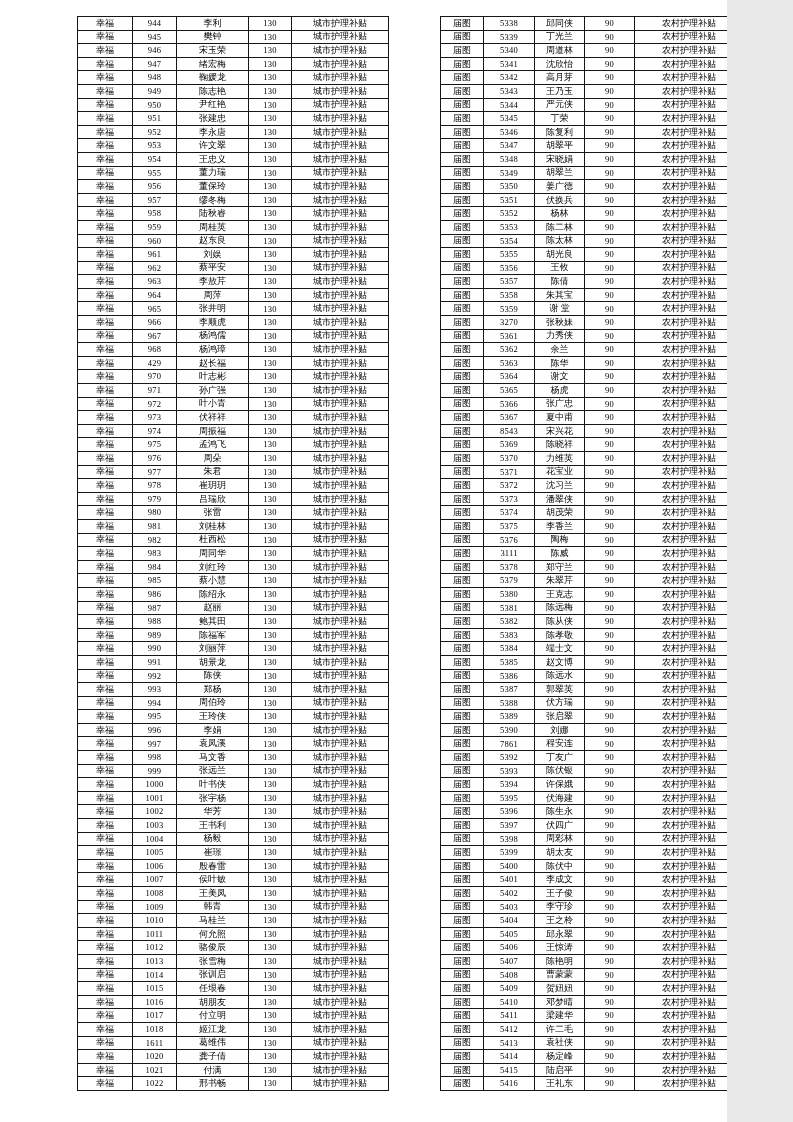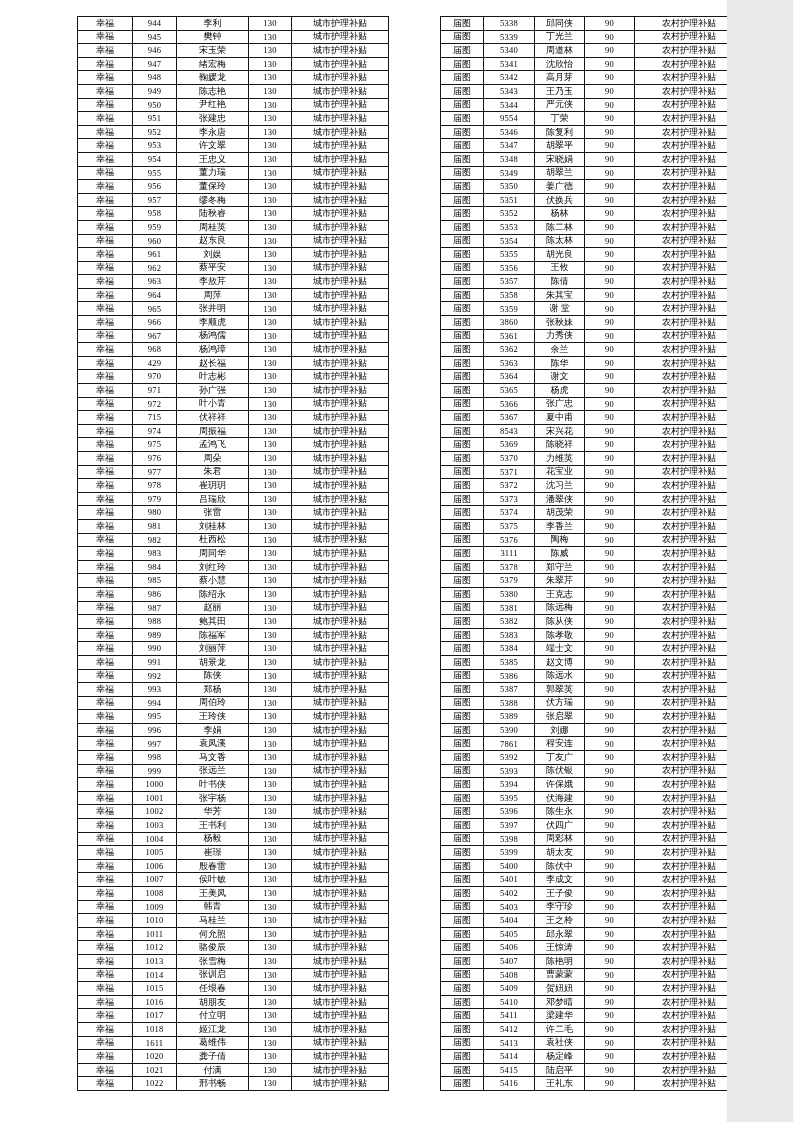--- a/index.html
+++ b/index.html
@@ -255,21 +255,21 @@
         </tr>
         <tr>
           <td class="cell-region">幸福</td>
           <td class="cell-no">972</td>
           <td class="cell-name">叶小青</td>
           <td class="cell-amount">130</td>
           <td class="cell-subsidy-type">城市护理补贴</td>
         </tr>
         <tr>
           <td class="cell-region">幸福</td>
-          <td class="cell-no">715</td>
+          <td class="cell-no">973</td>
           <td class="cell-name">伏祥祥</td>
           <td class="cell-amount">130</td>
           <td class="cell-subsidy-type">城市护理补贴</td>
         </tr>
         <tr>
           <td class="cell-region">幸福</td>
           <td class="cell-no">974</td>
           <td class="cell-name">周振福</td>
           <td class="cell-amount">130</td>
           <td class="cell-subsidy-type">城市护理补贴</td>
@@ -666,21 +666,21 @@
         </tr>
         <tr>
           <td class="cell-region">届图</td>
           <td class="cell-no">5344</td>
           <td class="cell-name">严元侠</td>
           <td class="cell-amount">90</td>
           <td class="cell-subsidy-type">农村护理补贴</td>
         </tr>
         <tr>
           <td class="cell-region">届图</td>
-          <td class="cell-no">9554</td>
+          <td class="cell-no">5345</td>
           <td class="cell-name">丁荣</td>
           <td class="cell-amount">90</td>
           <td class="cell-subsidy-type">农村护理补贴</td>
         </tr>
         <tr>
           <td class="cell-region">届图</td>
           <td class="cell-no">5346</td>
           <td class="cell-name">陈复利</td>
           <td class="cell-amount">90</td>
           <td class="cell-subsidy-type">农村护理补贴</td>
@@ -771,21 +771,21 @@
         </tr>
         <tr>
           <td class="cell-region">届图</td>
           <td class="cell-no">5359</td>
           <td class="cell-name">谢 堂</td>
           <td class="cell-amount">90</td>
           <td class="cell-subsidy-type">农村护理补贴</td>
         </tr>
         <tr>
           <td class="cell-region">届图</td>
-          <td class="cell-no">3860</td>
+          <td class="cell-no">3270</td>
           <td class="cell-name">张秋妹</td>
           <td class="cell-amount">90</td>
           <td class="cell-subsidy-type">农村护理补贴</td>
         </tr>
         <tr>
           <td class="cell-region">届图</td>
           <td class="cell-no">5361</td>
           <td class="cell-name">力秀侠</td>
           <td class="cell-amount">90</td>
           <td class="cell-subsidy-type">农村护理补贴</td>

